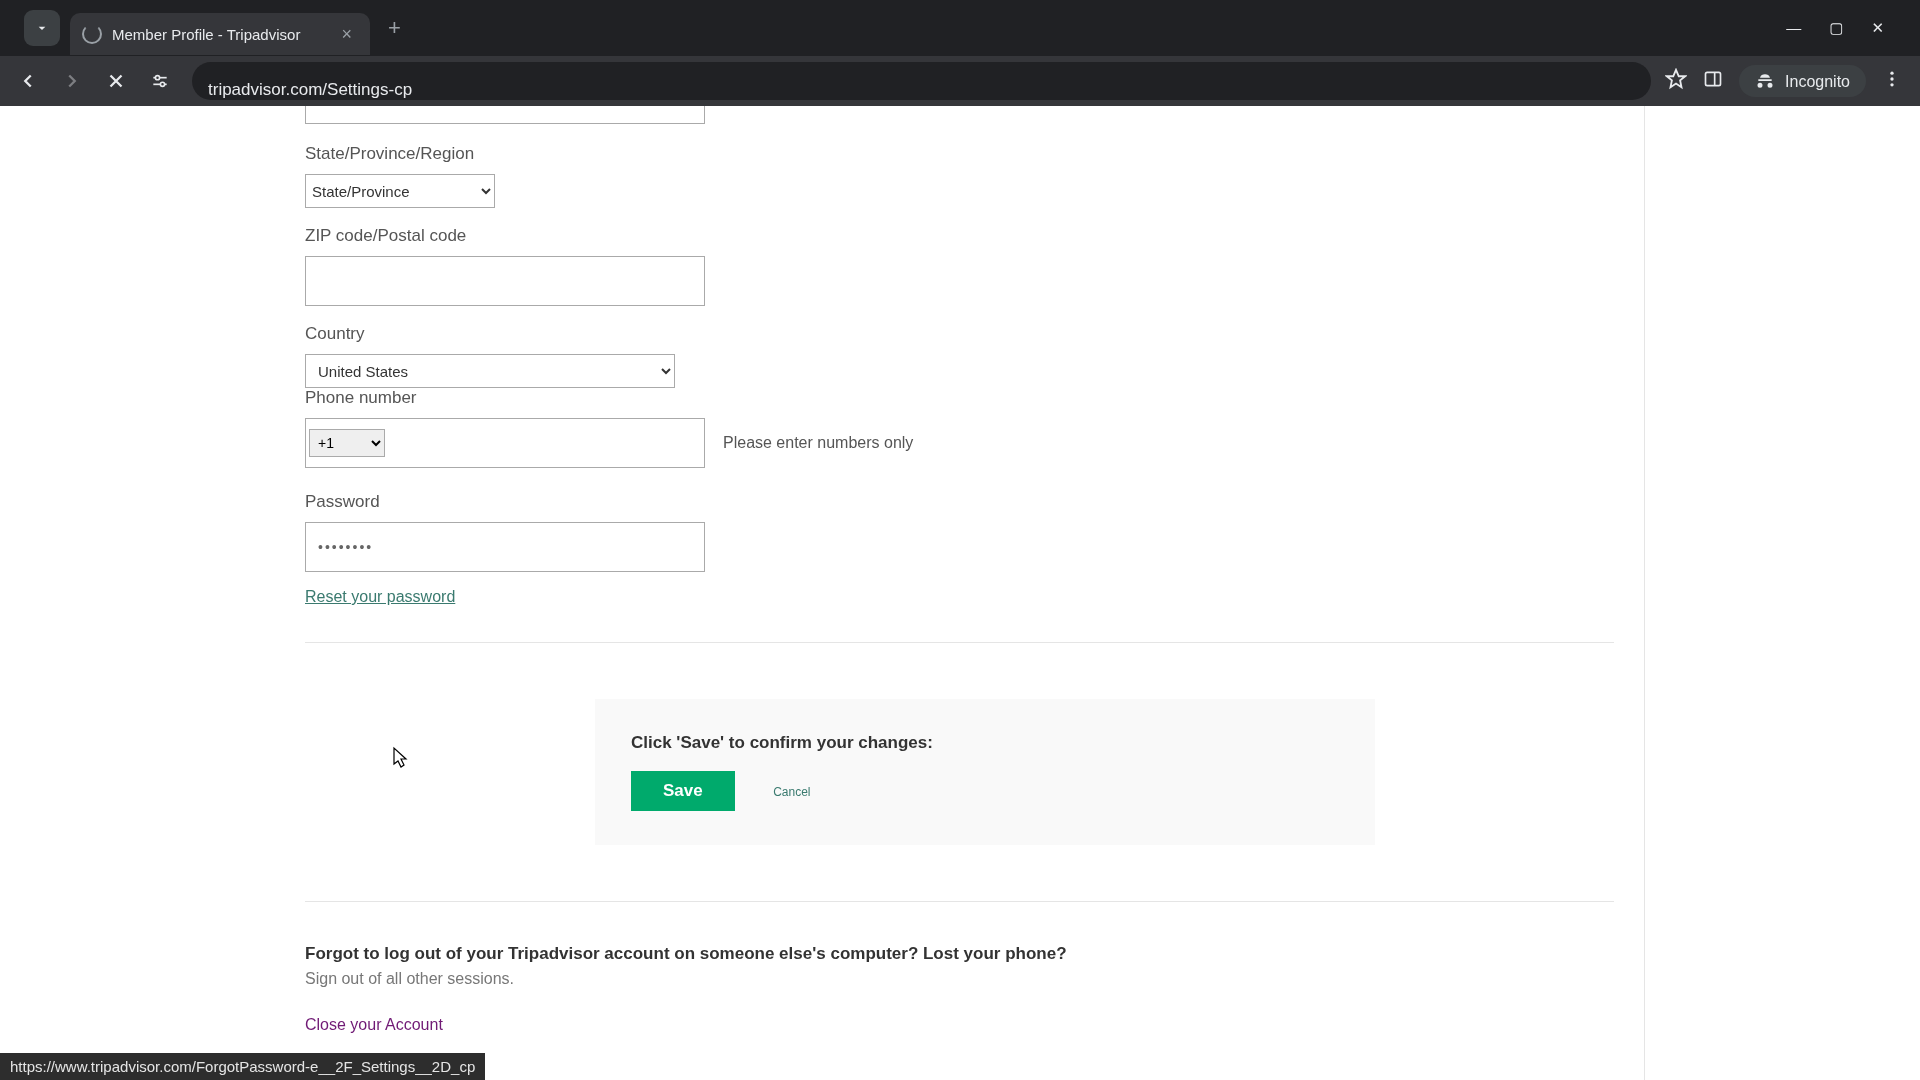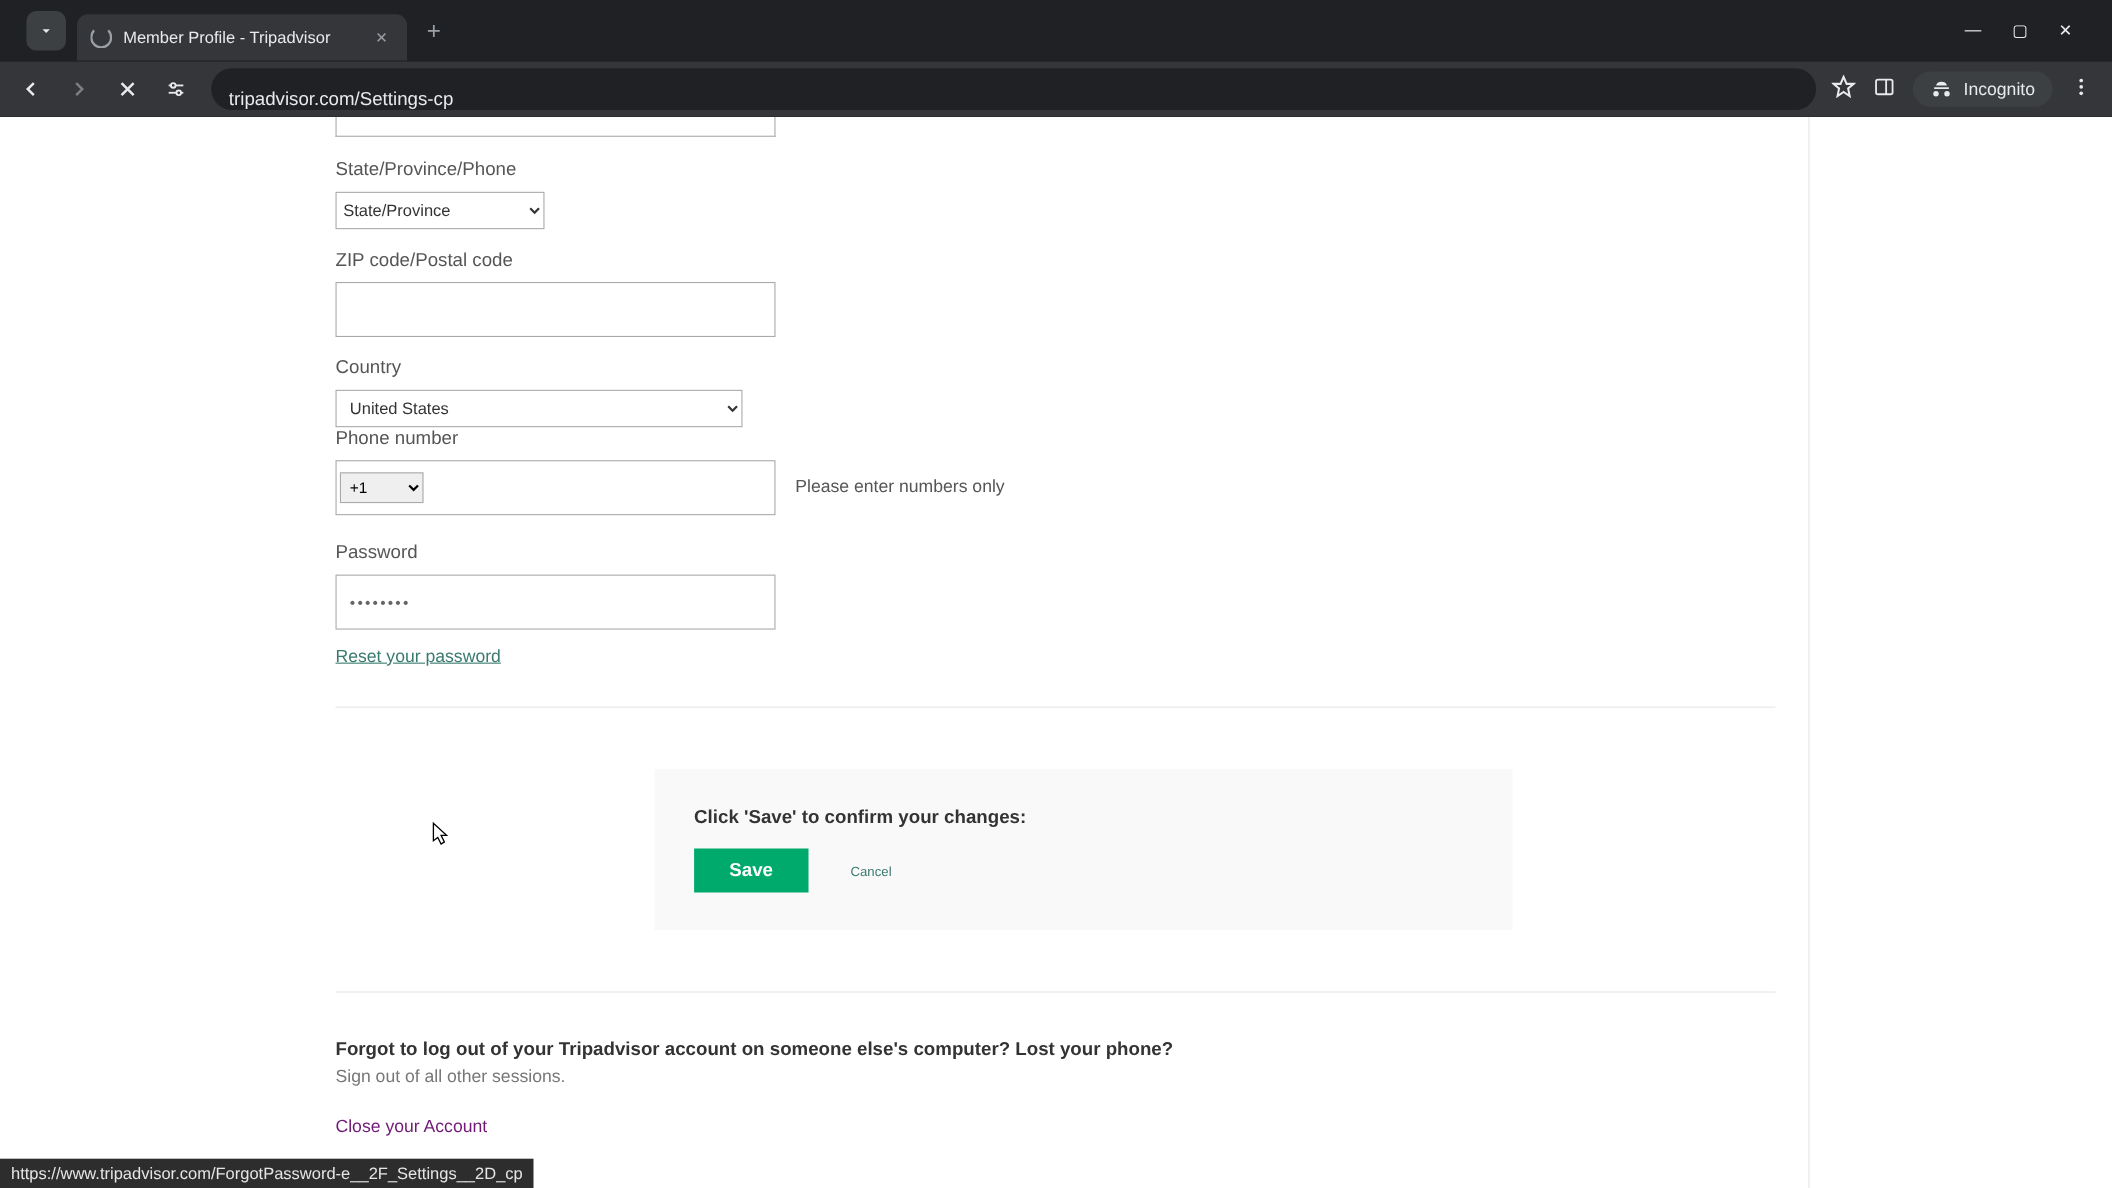--- a/index.html
+++ b/index.html
@@ -392,21 +392,21 @@
         </svg>
     </span>
   </div>
 </div>
 
 <div class="viewport">
   <div class="content-wrap">
     <div class="form-area">
       <div class="partial-input"></div>
 
-      <label class="field-label">State/Province/Phone</label>
+      <label class="field-label">State/Province/Region</label>
       <select class="select-small">
         <option>State/Province</option>
       </select>
 
       <label class="field-label">ZIP code/Postal code</label>
       <input class="text-input" type="text" value="" style="">
 
       <label class="field-label">Country</label>
       <select class="select-medium">
         <option>United States</option>

